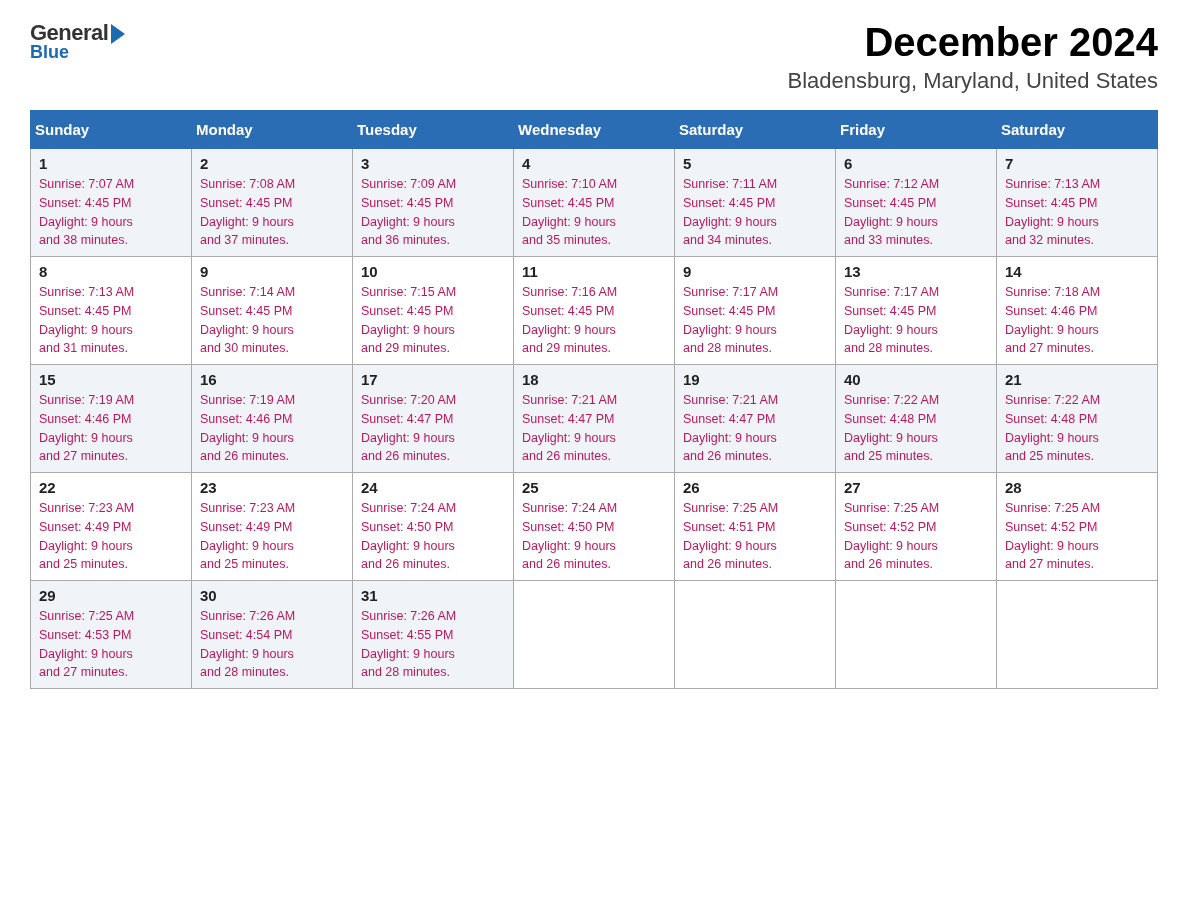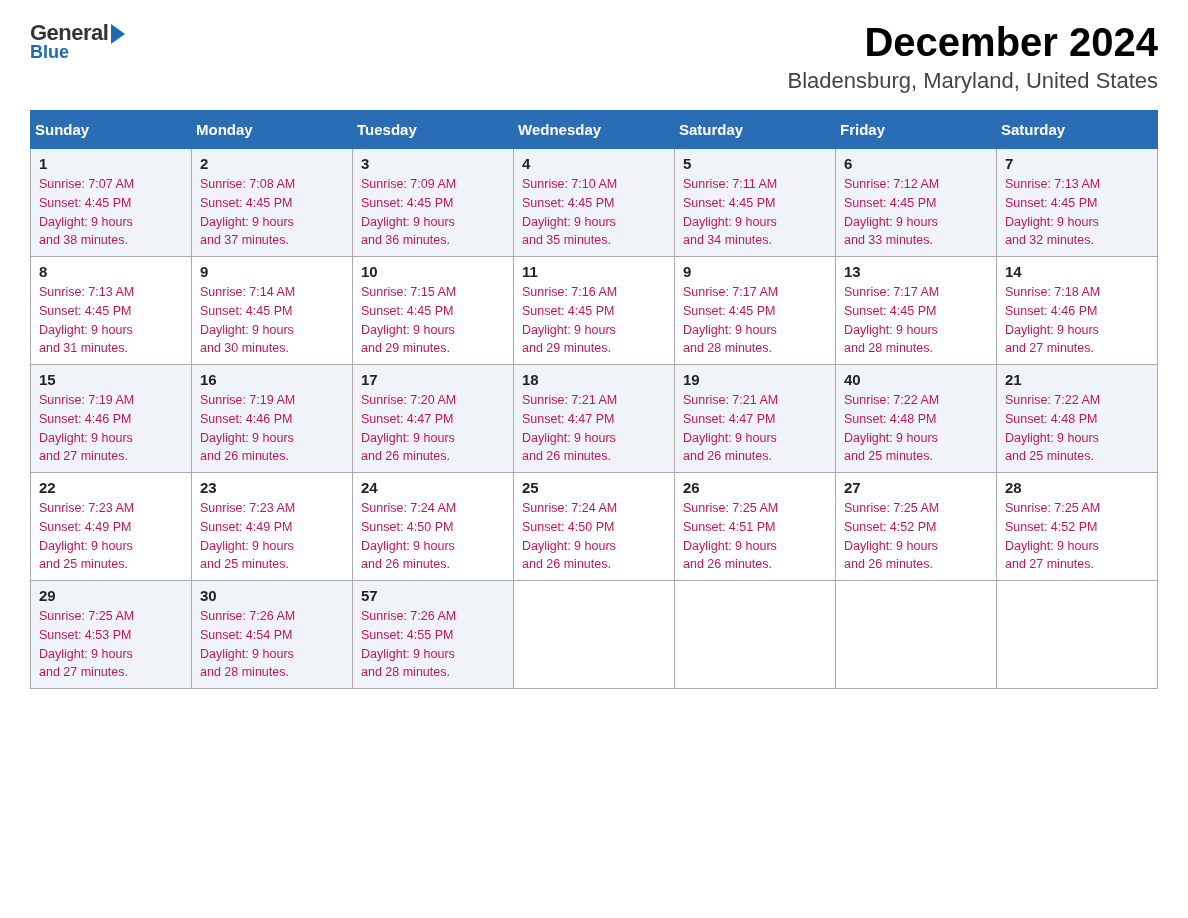--- a/index.html
+++ b/index.html
@@ -407,21 +407,21 @@
         <td>
           <span class="day-number">30</span>
           <div class="day-info">
             Sunrise: 7:26 AM<br>
             Sunset: 4:54 PM<br>
             Daylight: 9 hours<br>
             and 28 minutes.
           </div>
         </td>
         <td>
-          <span class="day-number">57</span>
+          <span class="day-number">31</span>
           <div class="day-info">
             Sunrise: 7:26 AM<br>
             Sunset: 4:55 PM<br>
             Daylight: 9 hours<br>
             and 28 minutes.
           </div>
         </td>
         <td class="empty-cell"></td>
         <td class="empty-cell"></td>
         <td class="empty-cell"></td>

